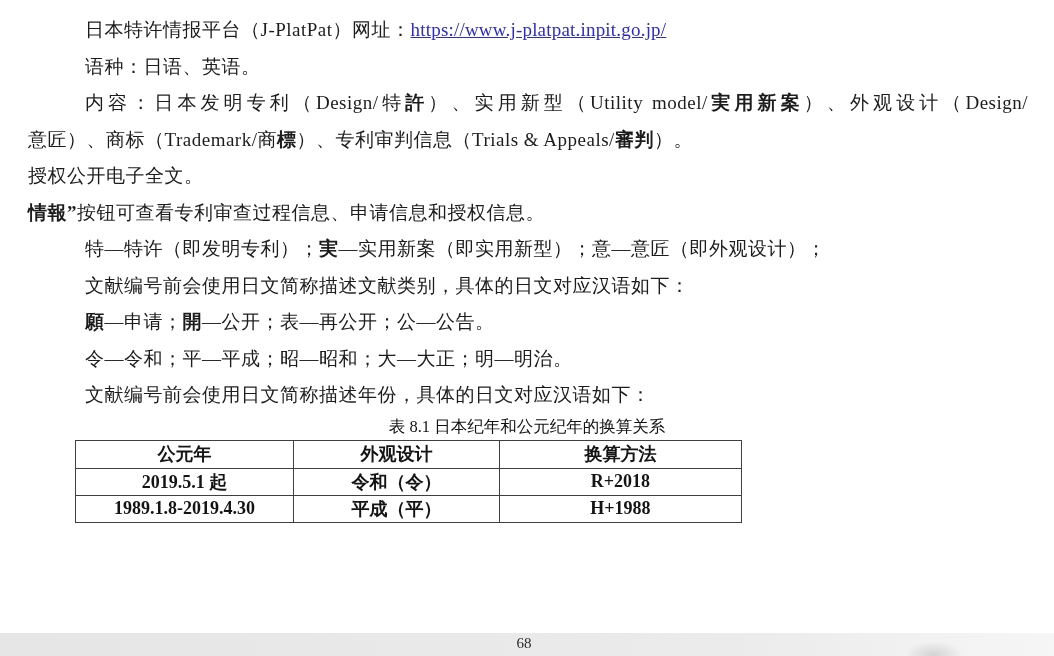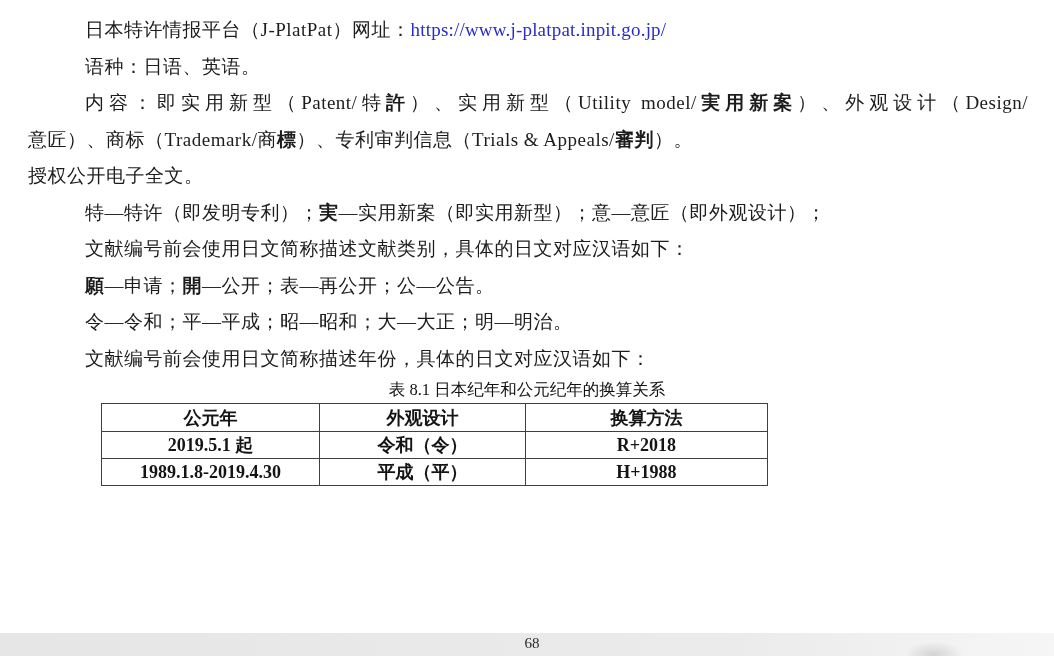--- a/index.html
+++ b/index.html
@@ -10,41 +10,41 @@
     font-size:19px;color:#1c1c1c;
   }
   .textblock{padding-top:12px;}
   .line{
     padding:0 26px 0 28px;height:36.5px;line-height:36.5px;
     letter-spacing:0.5px;white-space:normal;overflow:hidden;
   }
   .ind{text-indent:57px;}
   .just{text-align:justify;text-align-last:justify;}
   .b{font-weight:bold;}
-  .link{color:#2b2bcc;letter-spacing:0.2px;cursor:pointer;}
+  .link{color:#2b2bcc;text-decoration:underline;letter-spacing:0.2px;cursor:pointer;}
   .caption{
     text-align:center;font-size:16.5px;height:26px;line-height:26px;color:#111;
   }
   table.conv{
     border-collapse:collapse;table-layout:fixed;
-    margin-left:101px;width:663px;
+    margin-left:75px;width:663px;
   }
   table.conv td,table.conv th{
     border:1.6px solid #3f3f3f;text-align:center;vertical-align:middle;
     font-size:18px;padding:0;height:26px;color:#141414;
     font-family:"Liberation Serif","DejaVu Serif",serif;font-weight:bold;
   }
   table.conv th{font-weight:bold;height:27px;}
   .c1{width:217px;}.c2{width:205px;}.c3{width:241px;}
   .footer{
     position:absolute;left:0;bottom:0;width:1054px;height:23px;
     background:linear-gradient(90deg,#e6e6e6 0%,#ebebeb 70%,#f6f6f6 100%);
   }
   .pagenum{
-    position:absolute;left:12px;top:2px;width:1040px;text-align:center;
+    position:absolute;left:4px;top:2px;width:1040px;text-align:center;
     font-size:15px;color:#2a2a2a;
   }
   .smudge{
     position:absolute;left:905px;top:8px;width:58px;height:28px;border-radius:50%;
     background:radial-gradient(ellipse at center,rgba(120,120,120,0.25) 0%,rgba(120,120,120,0.0) 70%);
   }
 </style>
 </head>
 <body>
 
@@ -54,33 +54,36 @@
 
     <div class="line ind">
       <span>日本特许情报平台（J-PlatPat）网址：</span><span class="link">https://www.j-platpat.inpit.go.jp/</span>
     </div>
 
     <div class="line ind">
       <span>语种：日语、英语。</span>
     </div>
 
     <div class="line ind just">
-      <span>内容：即实用新型（Patent/特</span><span class="b">許</span><span>）、实用新型（Utility model/</span><span class="b">実用新案</span><span>）、外观设计（Design/</span>
+      <span>内容：日本发明专利（Design/特</span><span class="b">許</span><span>）、实用新型（Utility model/</span><span class="b">実用新案</span><span>）、外观设计（Design/</span>
     </div>
 
     <div class="line">
       <span>意匠）、商标（Trademark/商</span><span class="b">標</span><span>）、专利审判信息（Trials &amp; Appeals/</span><span class="b">審判</span><span>）。</span>
     </div>
 
 
     <div class="line">
       <span>授权公开电子全文。</span>
     </div>
 
 
+    <div class="line">
+      <span class="b">情報”</span><span>按钮可查看专利审查过程信息、申请信息和授权信息。</span>
+    </div>
 
     <div class="line ind">
       <span>特—特许（即发明专利）；</span><span class="b">実</span><span>—实用新案（即实用新型）；意—意匠（即外观设计）；</span>
     </div>
 
     <div class="line ind">
       <span>文献编号前会使用日文简称描述文献类别，具体的日文对应汉语如下：</span>
     </div>
 
     <div class="line ind">

